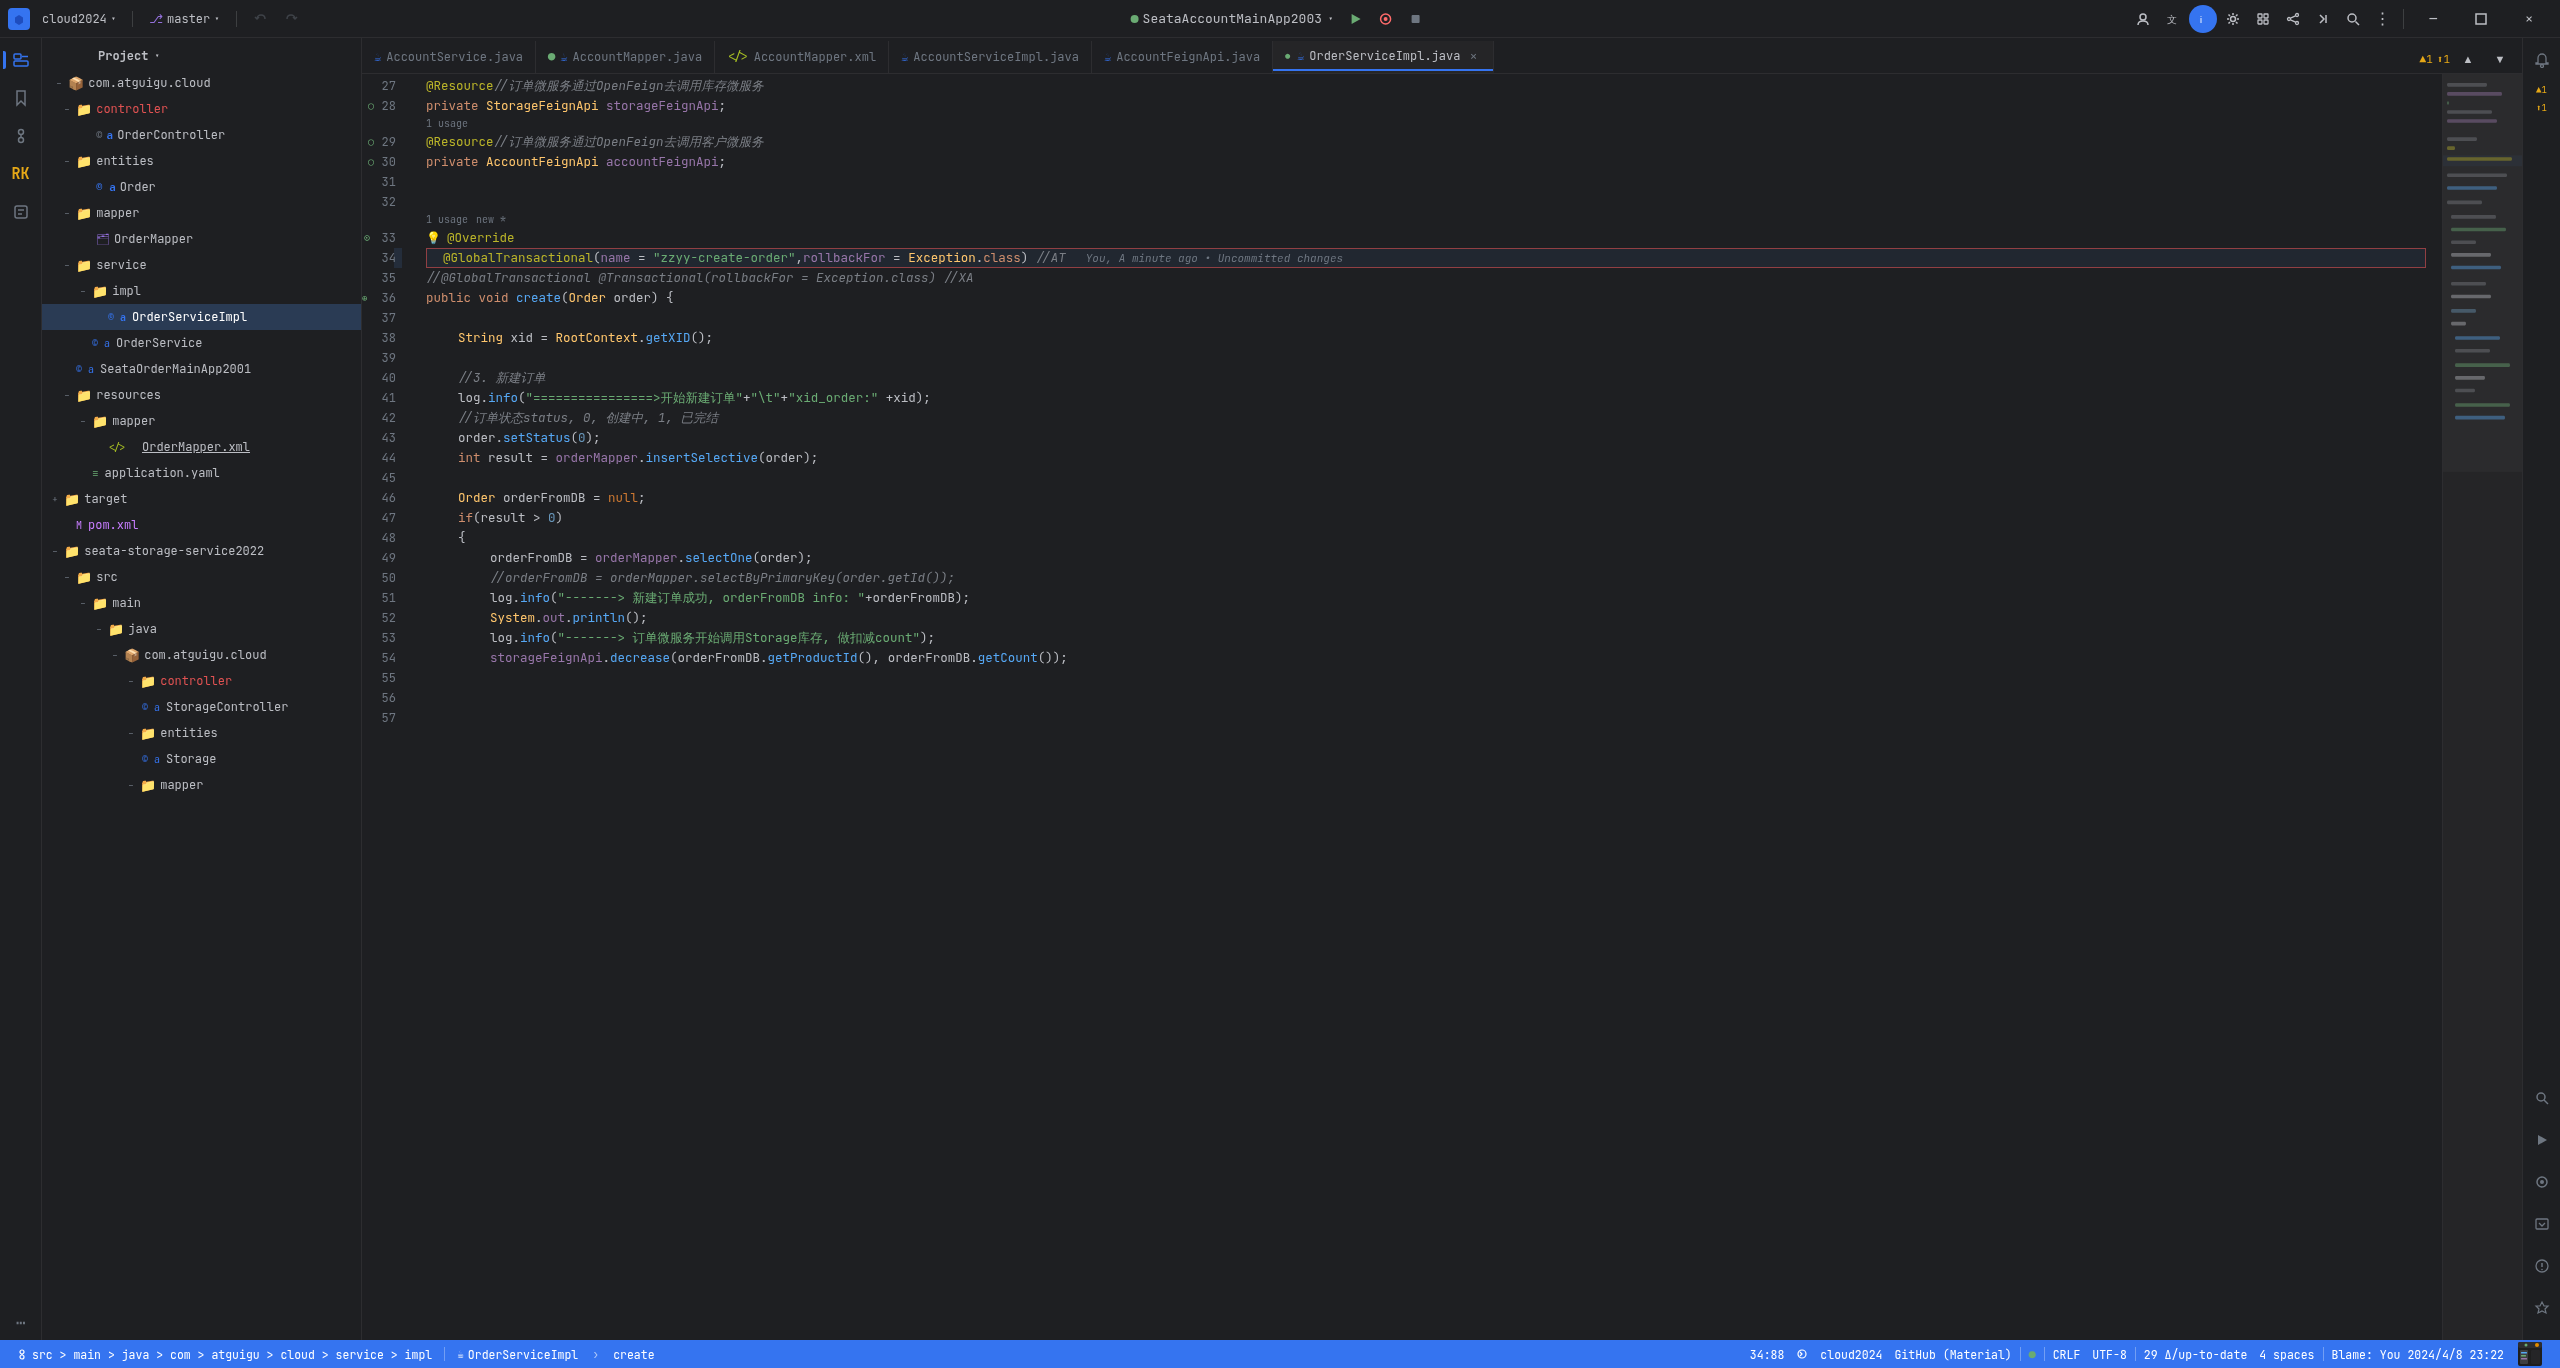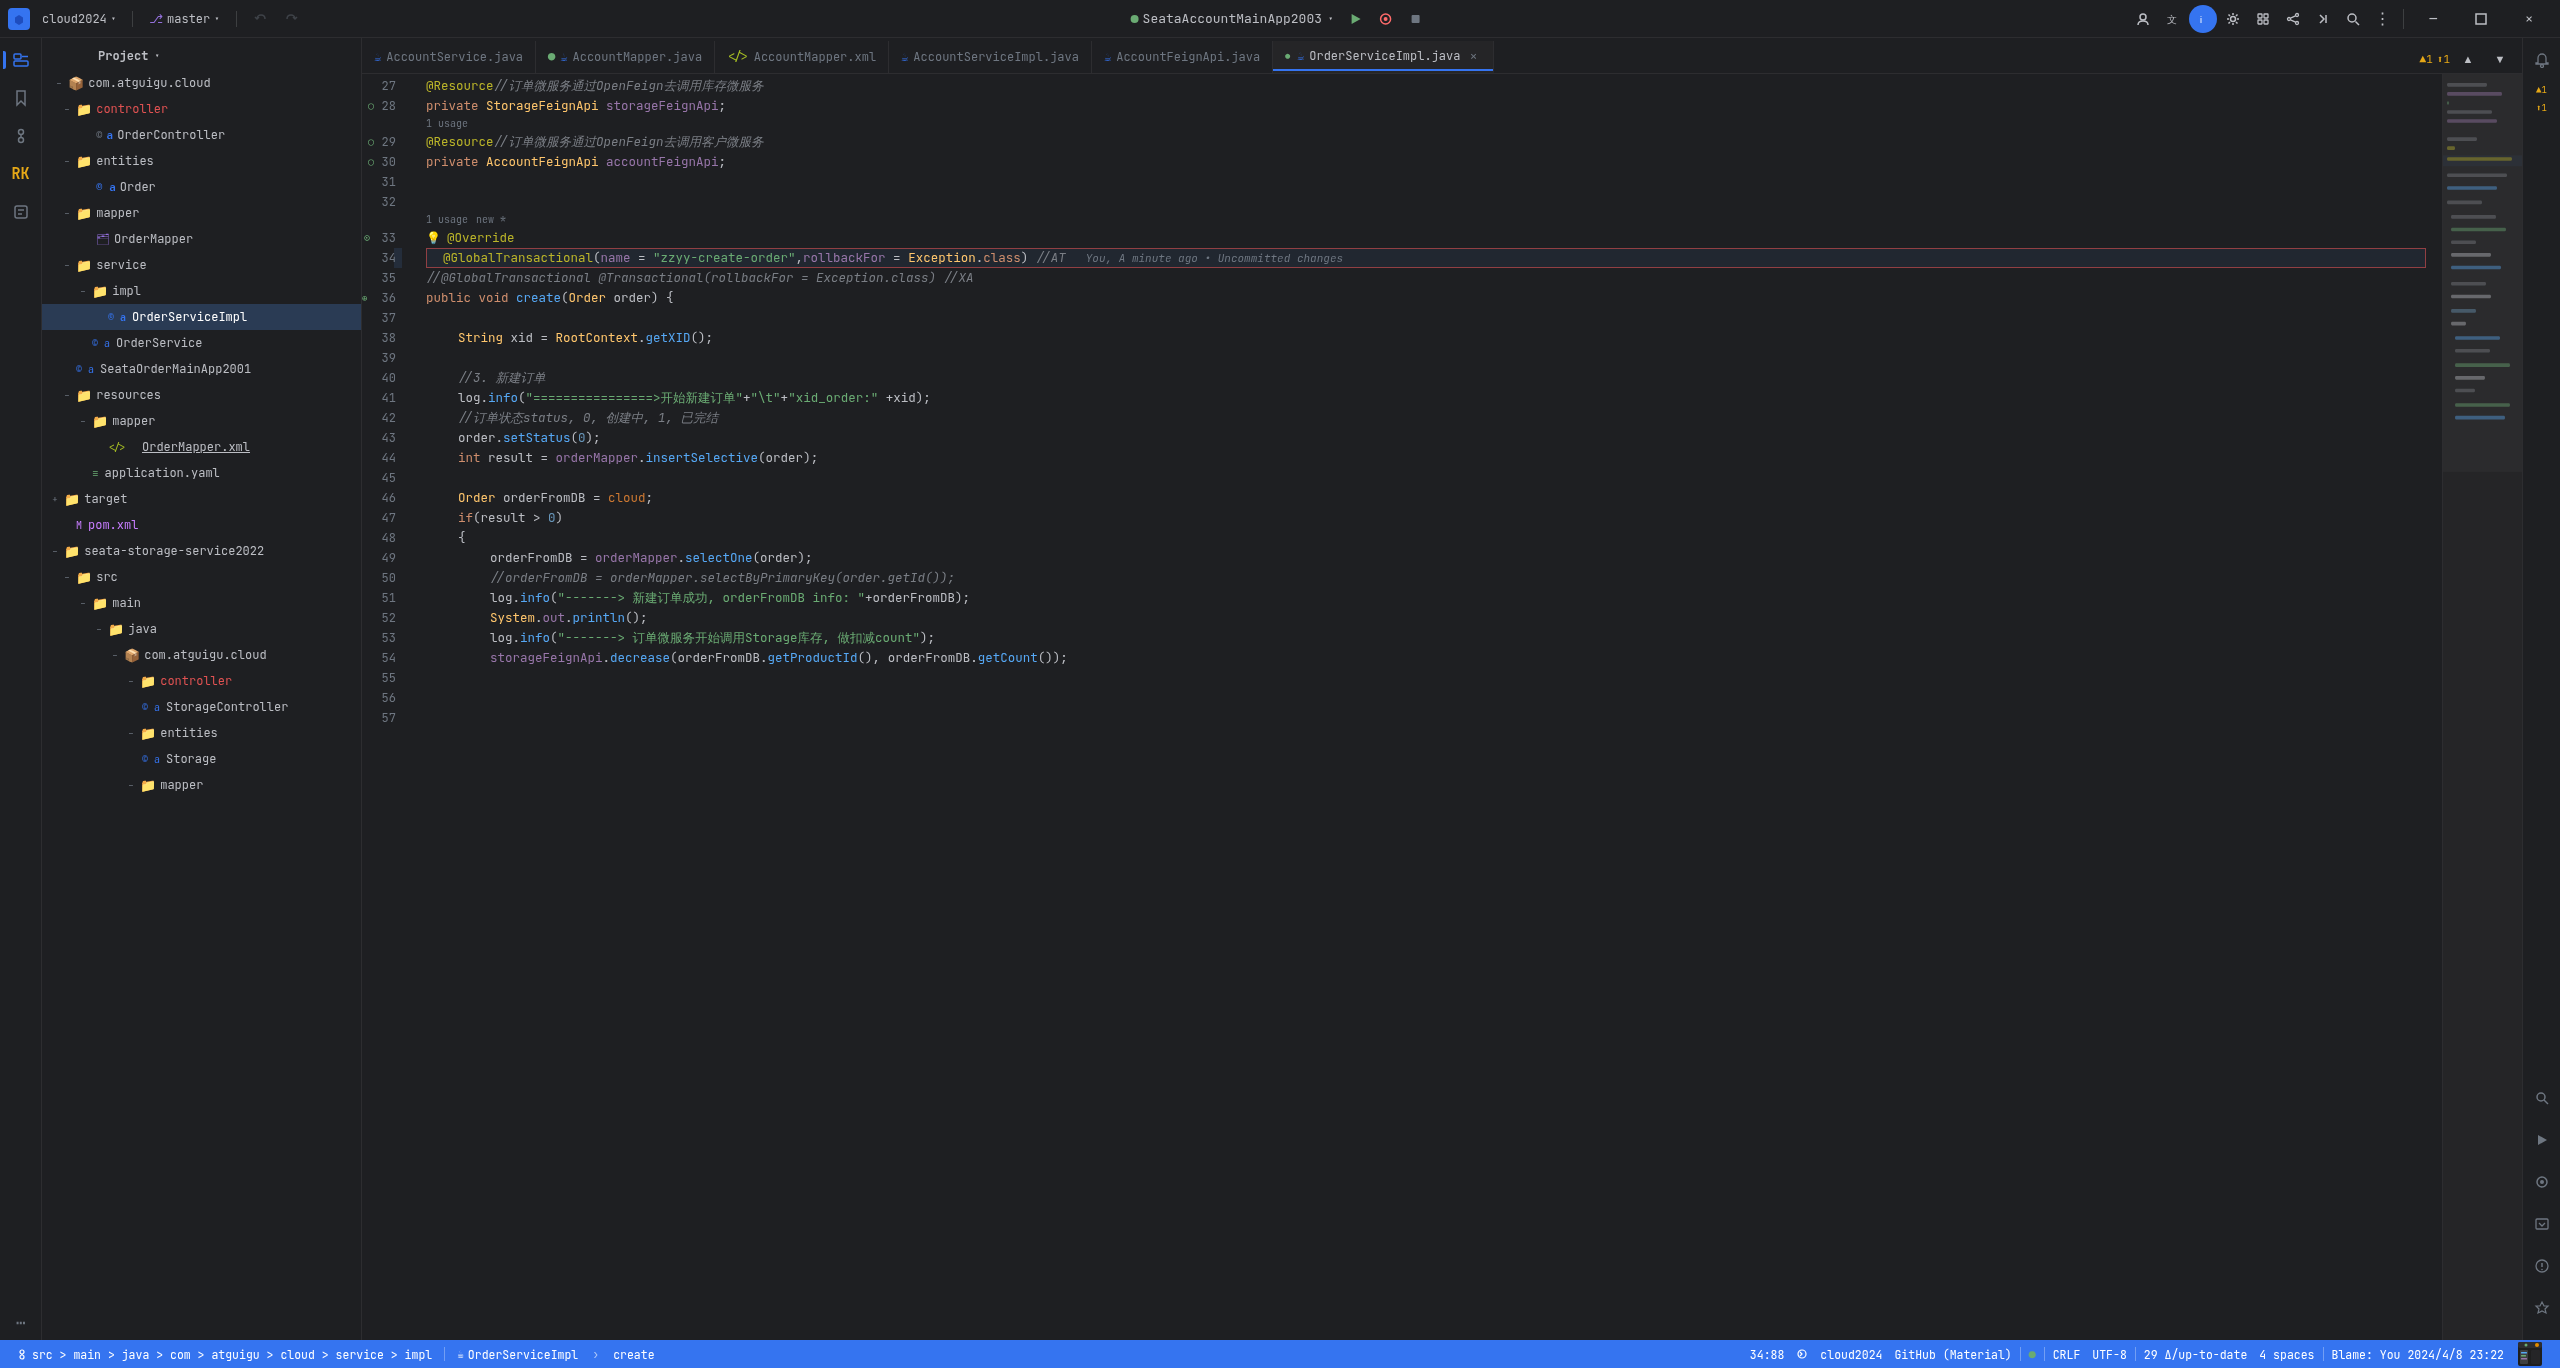--- a/index.html
+++ b/index.html
@@ -913,21 +913,21 @@
         </div>
 
         <div class="code-line">
           <span style="padding-left:32px;"></span><span class="kw">int </span><span class="var">result</span><span class="op"> = </span><span class="field">orderMapper</span><span class="punc">.</span><span class="fn">insertSelective</span><span class="punc">(</span><span class="var">order</span><span class="punc">);</span>
         </div>
 
         <div class="code-line"></div>
 
 
         <div class="code-line">
-          <span style="padding-left:32px;"></span><span class="cl">Order </span><span class="var">orderFromDB</span><span class="op"> = </span><span class="kw2">cloud</span><span class="punc">;</span>
+          <span style="padding-left:32px;"></span><span class="cl">Order </span><span class="var">orderFromDB</span><span class="op"> = </span><span class="kw2">null</span><span class="punc">;</span>
         </div>
 
         <div class="code-line">
           <span style="padding-left:32px;"></span><span class="kw">if</span><span class="punc">(</span><span class="var">result</span><span class="op"> &gt; </span><span class="num">0</span><span class="punc">)</span>
         </div>
 
         <div class="code-line">
           <span style="padding-left:32px;"></span><span class="punc">{</span>
         </div>
 

